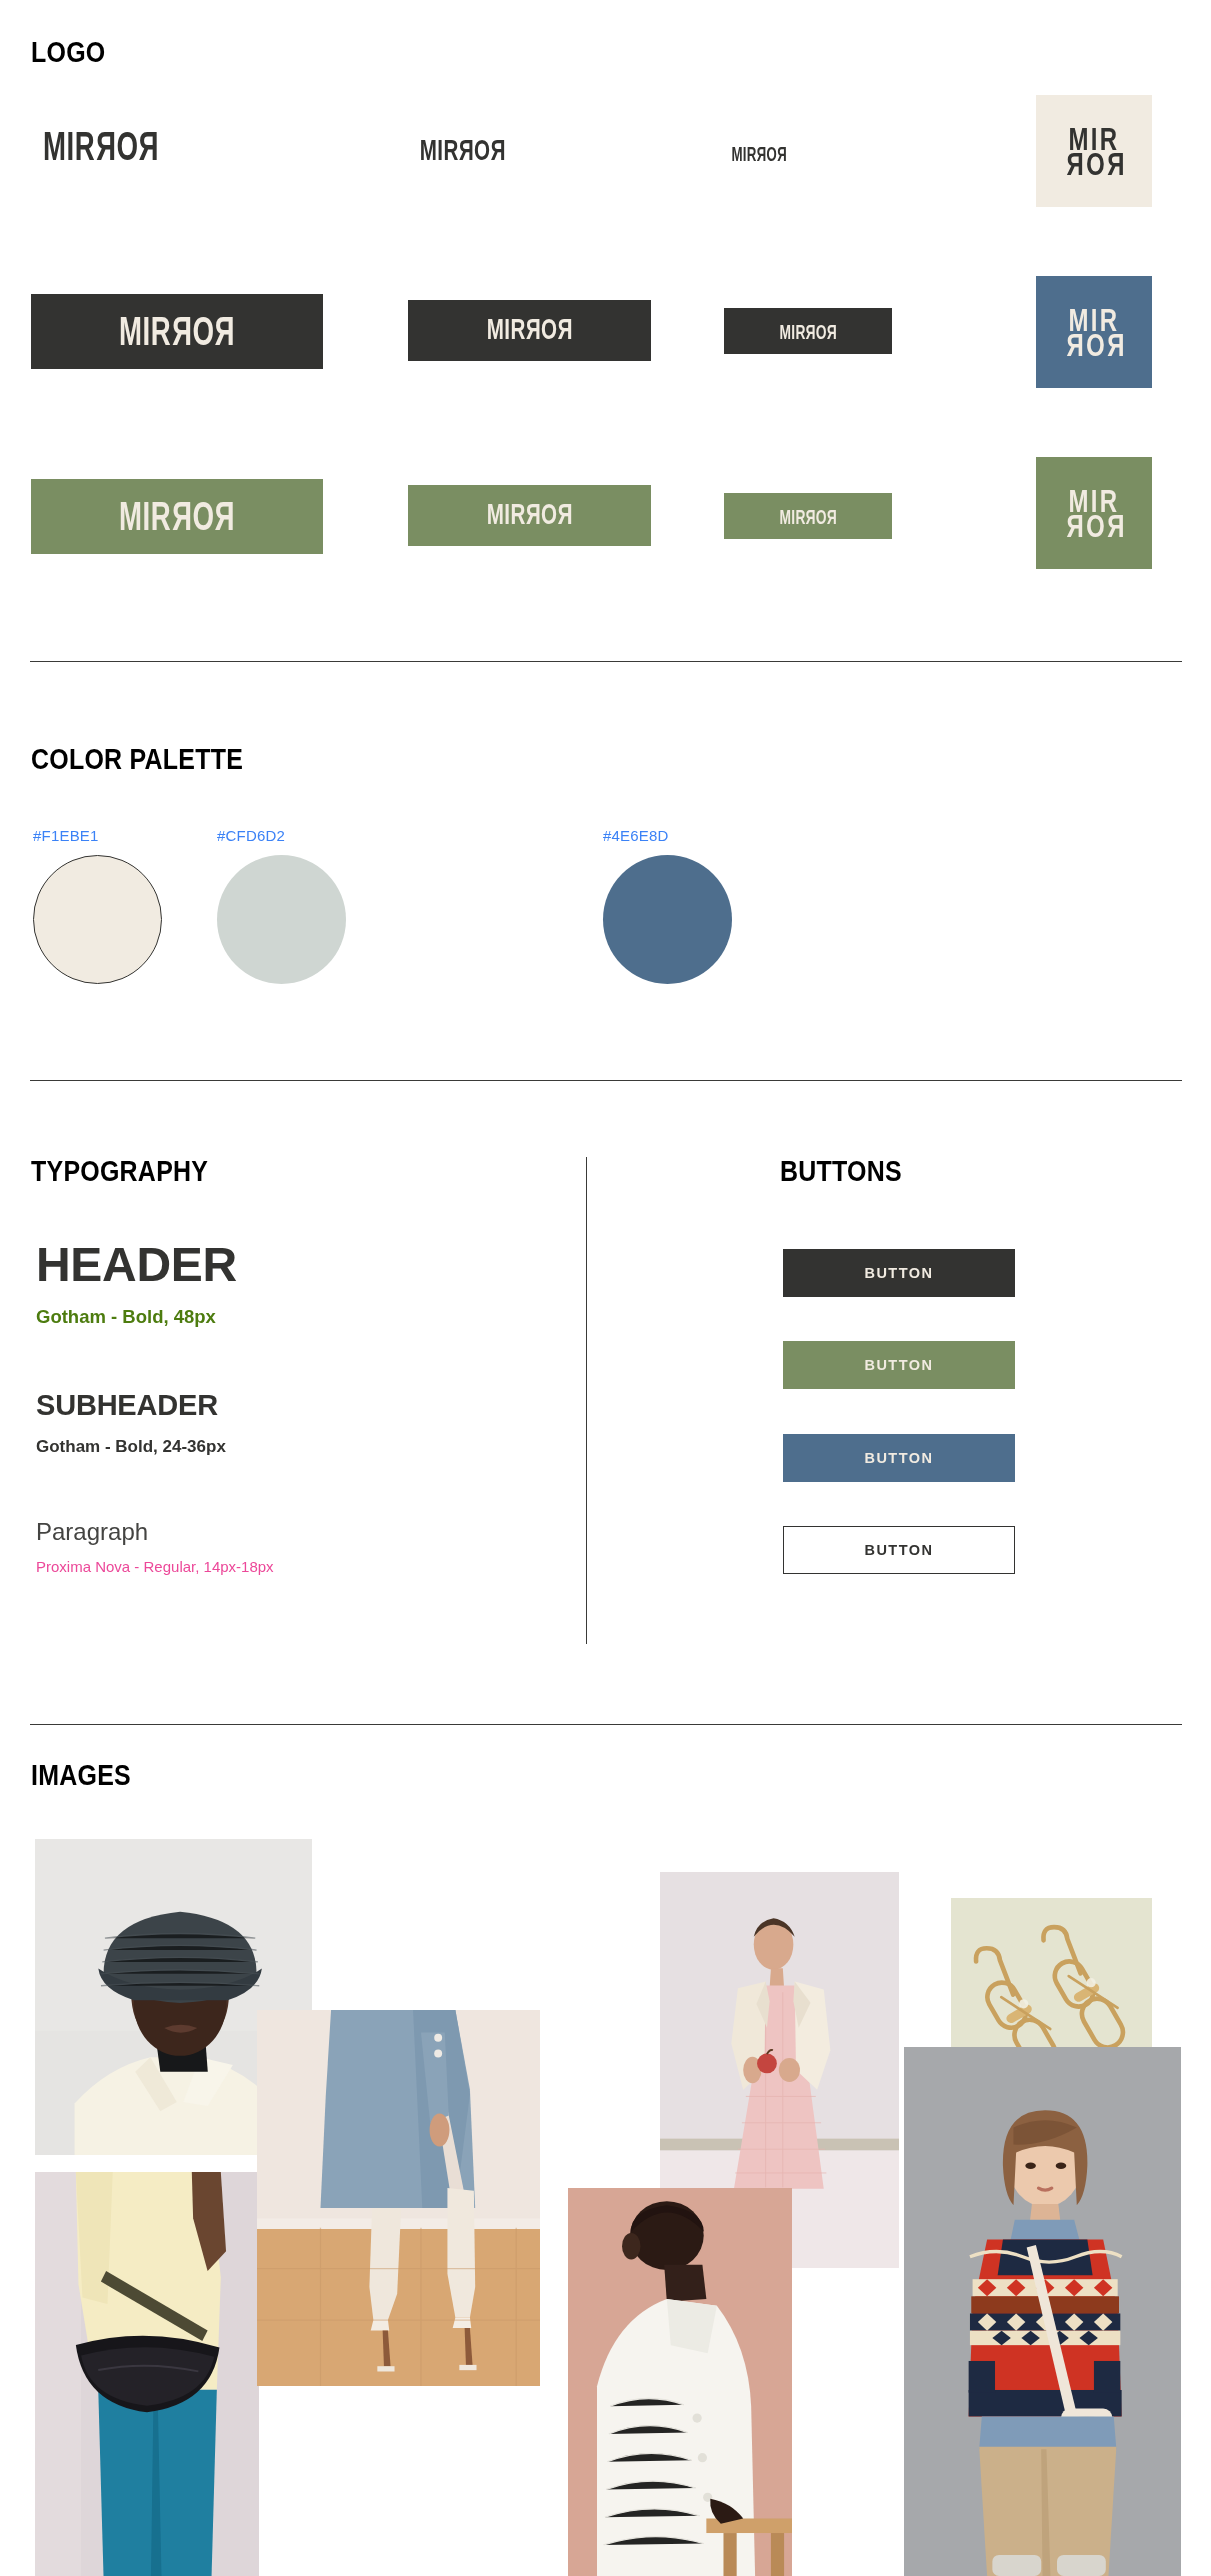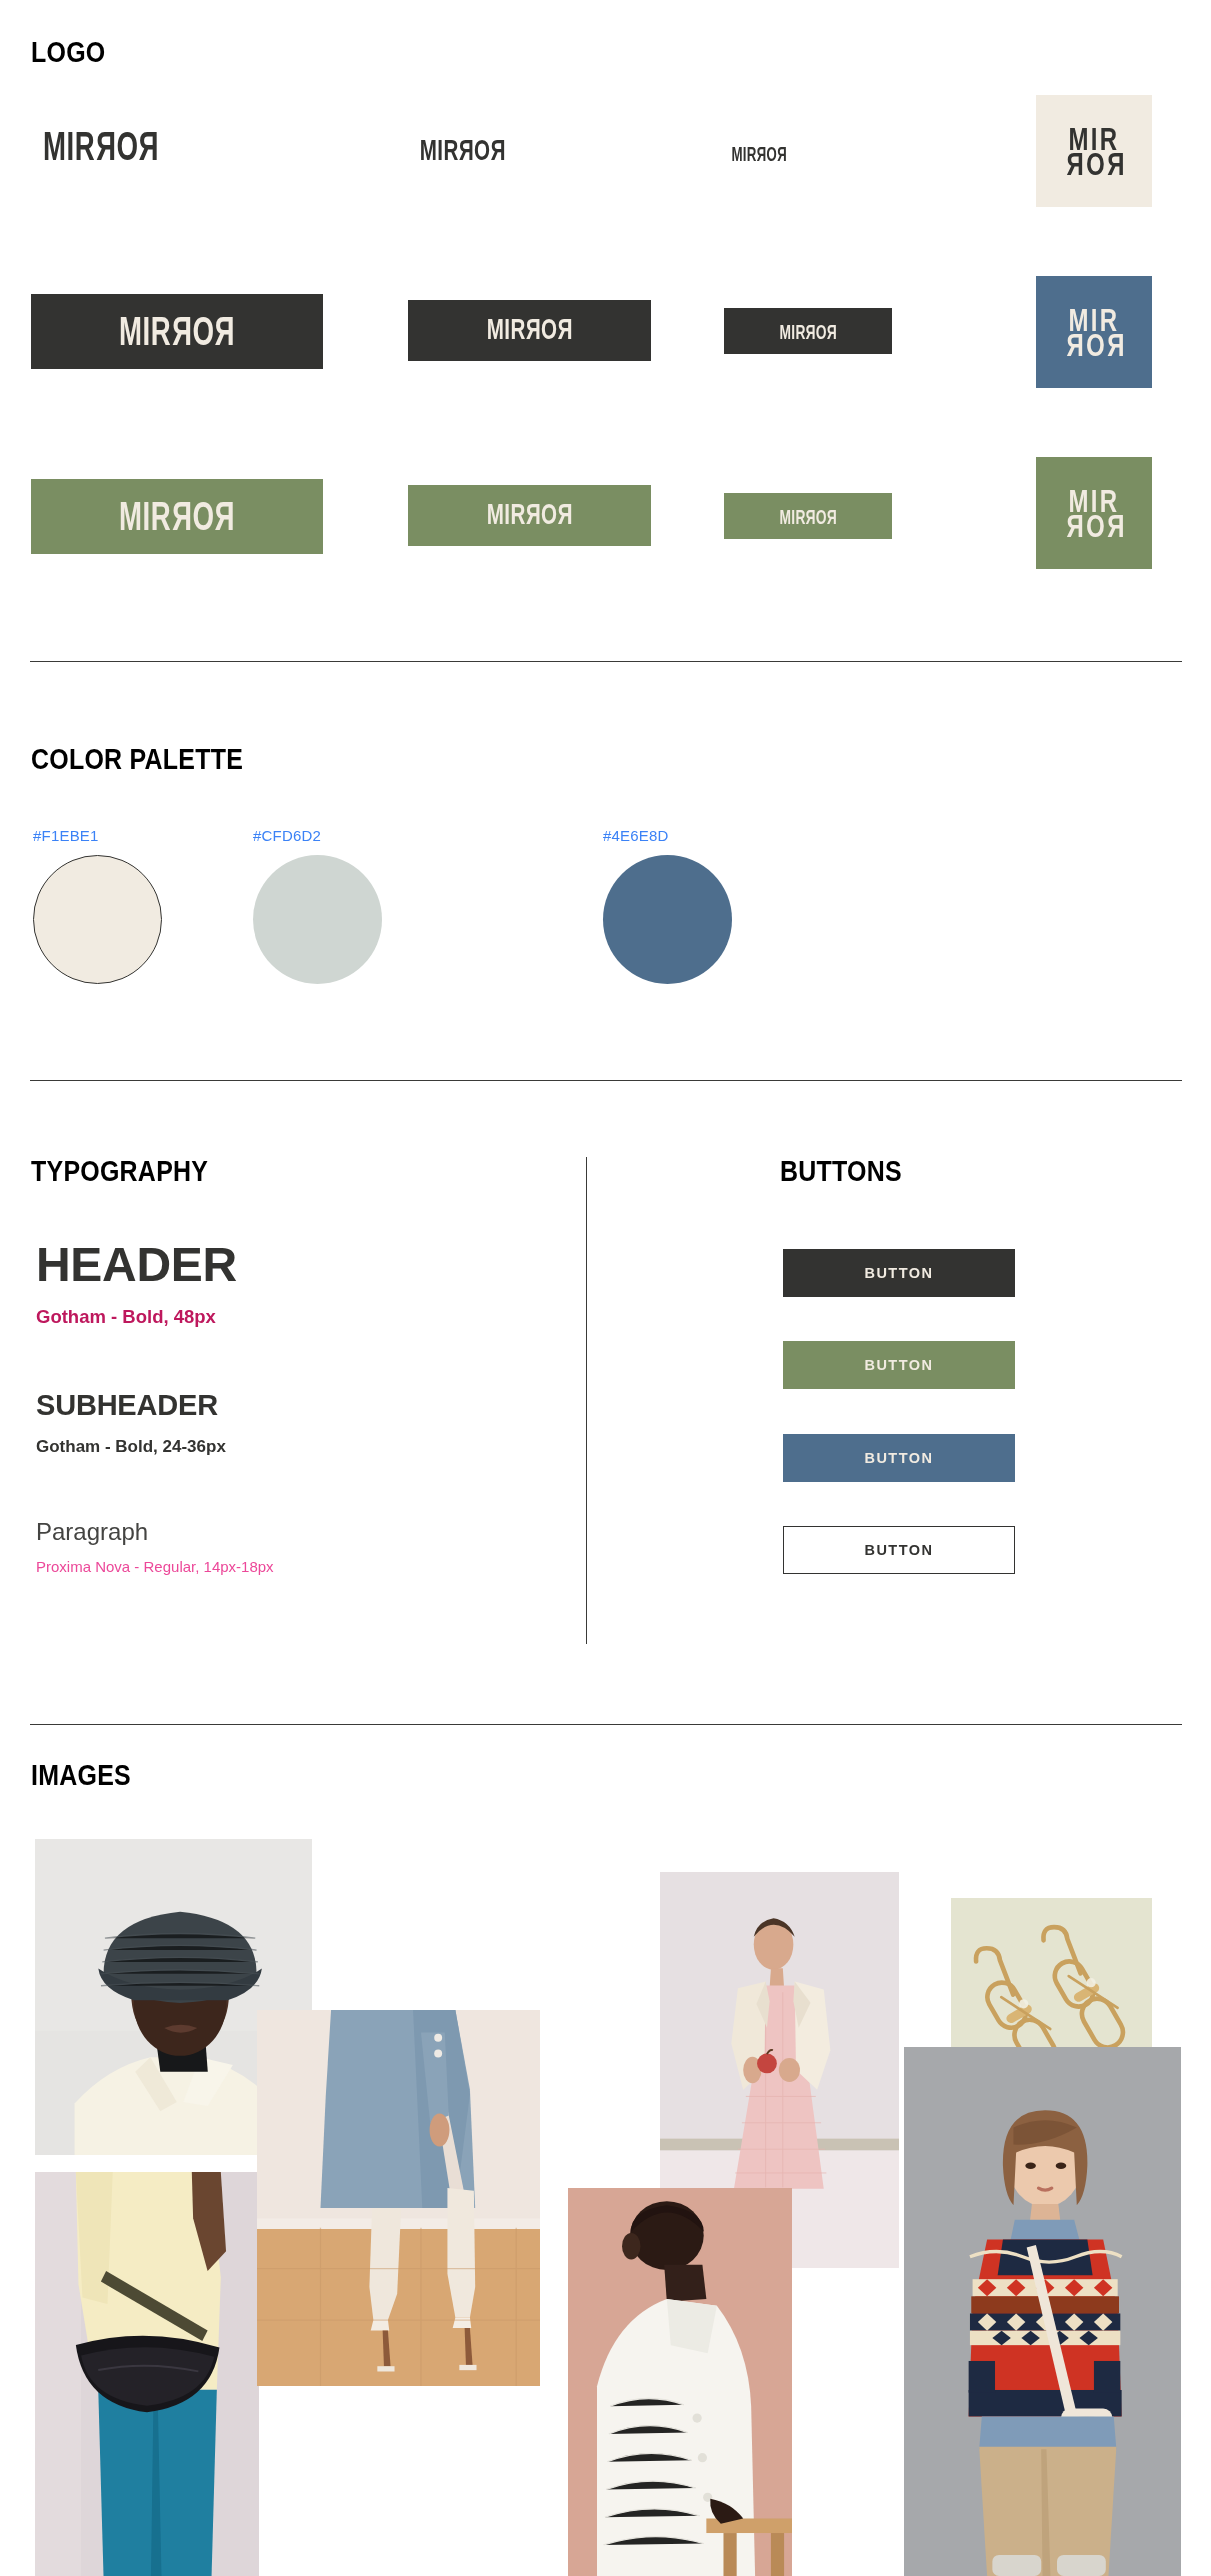--- a/index.html
+++ b/index.html
@@ -121,21 +121,21 @@
     line-height: 1;
     color: #333331;
     letter-spacing: -0.3px;
     white-space: nowrap;
   }
   .type-header-note {
     position: absolute;
     font-family: "Liberation Sans", sans-serif;
     font-weight: 700;
     font-size: 18.5px;
-    color: #be185d;
+    color: #4d7c0f;
     white-space: nowrap;
   }
   .type-sub {
     position: absolute;
     font-family: "Liberation Sans", sans-serif;
     font-weight: 700;
     font-size: 29px;
     line-height: 1;
     color: #333331;
     letter-spacing: -0.2px;
@@ -264,21 +264,21 @@
 
   <div class="hr" style="top:661px;"></div>
 
   <div class="section-title" style="left:31px; top:745px;">COLOR PALETTE</div>
 
   <div class="swatch-group" style="left:33px; top:827px;">
     <div class="swatch-hex">#F1EBE1</div>
     <div class="swatch-dot" style="background:#F1EBE1; border:0.7px solid #333331;"></div>
   </div>
 
-  <div class="swatch-group" style="left:217px; top:827px;margin-left:36px;">
+  <div class="swatch-group" style="left:217px; top:827px;">
     <div class="swatch-hex">#CFD6D2</div>
     <div class="swatch-dot" style="background:#CFD6D2;"></div>
   </div>
 
 
   <div class="swatch-group" style="left:603px; top:827px;">
     <div class="swatch-hex">#4E6E8D</div>
     <div class="swatch-dot" style="background:#4E6E8D;"></div>
   </div>
 

